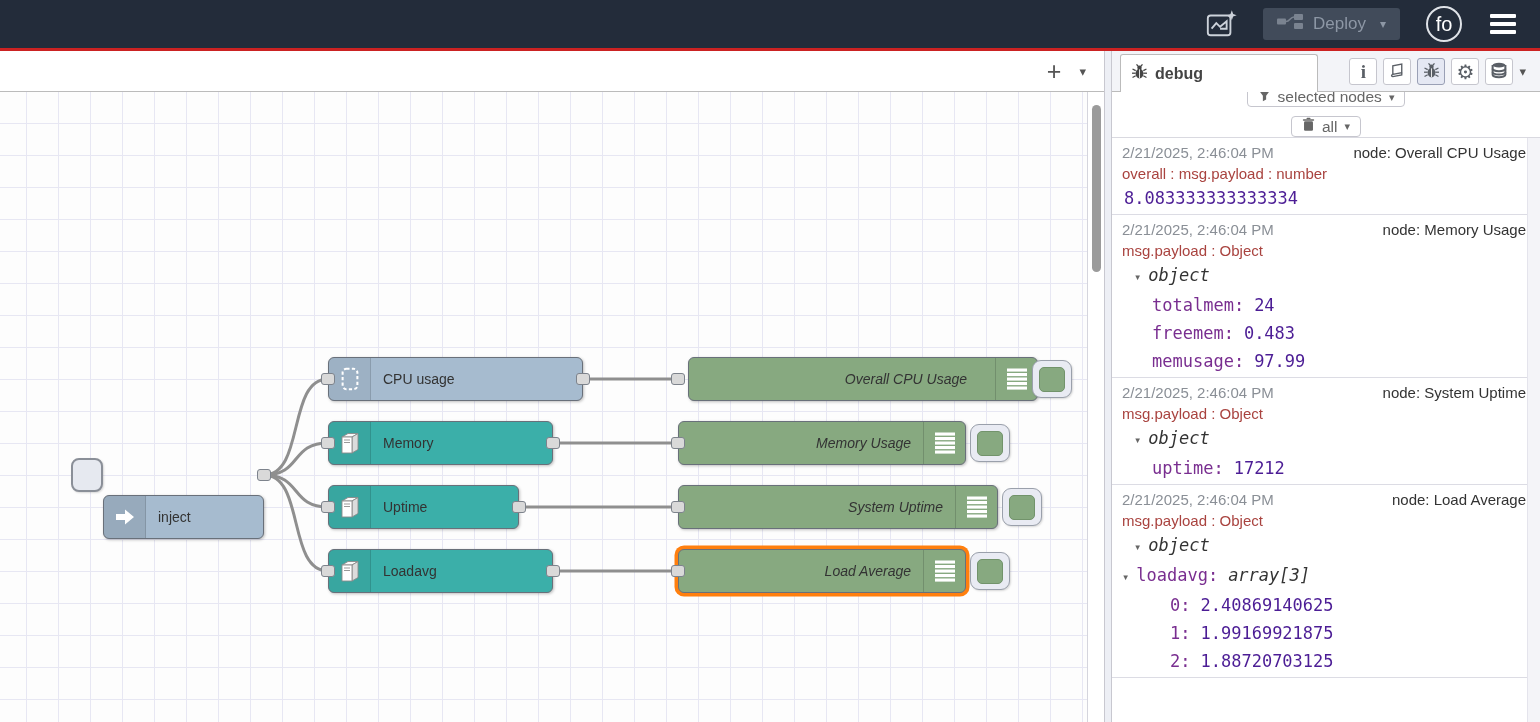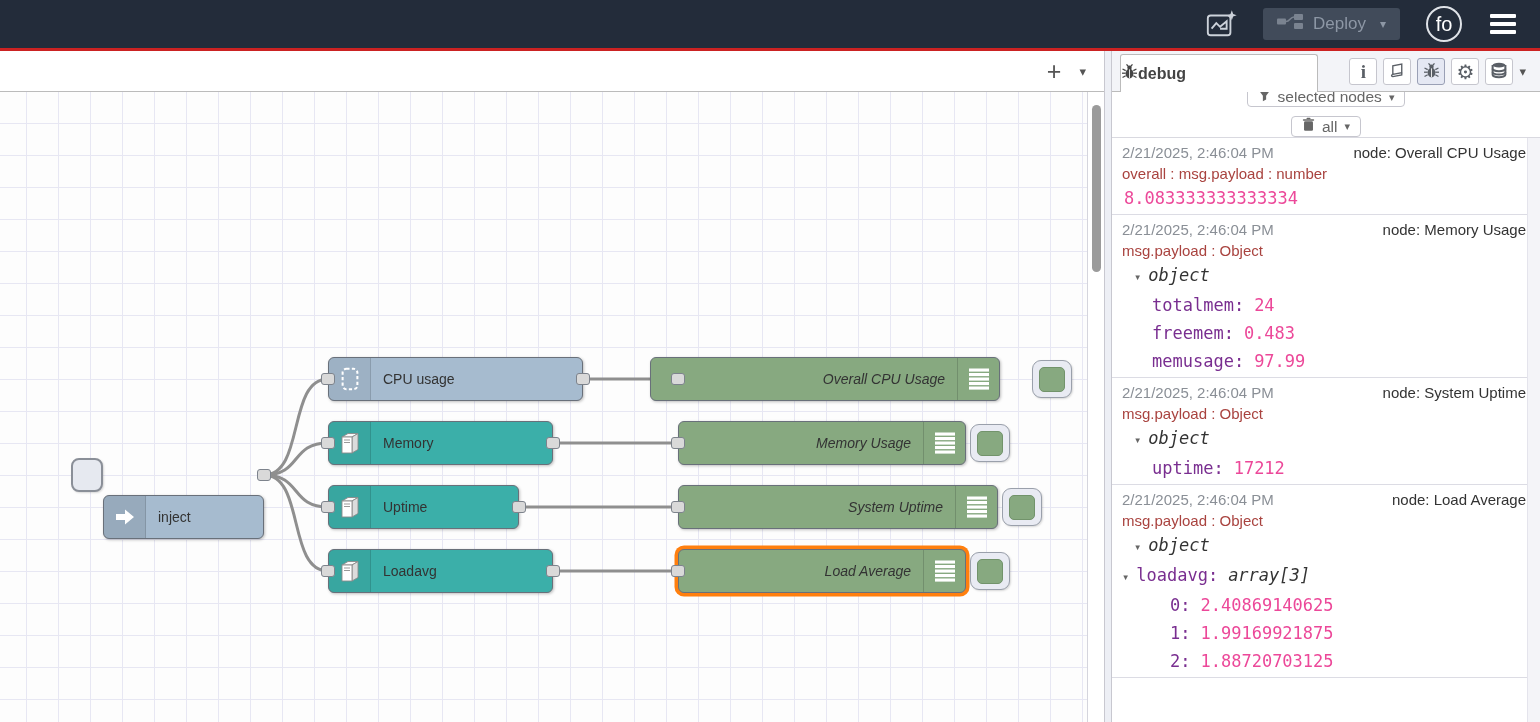--- a/index.html
+++ b/index.html
@@ -70,21 +70,21 @@
                   border:1px solid #72936b; border-radius:5px; }
 
   
   .splitter { width:8px; background:#edeff5; border-left:1px solid #c8c8d0;
               border-right:1px solid #c8c8d0; cursor:col-resize; }
   .sidebar { flex:1; display:flex; flex-direction:column; background:#fff; }
   .sidebar-tabbar { height:41px; background:#f3f4f8; border-bottom:1px solid #bbb;
                     display:flex; align-items:flex-end; padding:0 14px 0 8px; position:relative; }
   .sidebar-tab { width:198px; height:38px; background:#fff; border:1px solid #bbb;
                  border-bottom:none; border-radius:3px 3px 0 0; margin-bottom:-1px;
-                 display:flex; align-items:center; padding-left:0;
+                 display:flex; align-items:center; gap:7px; padding-left:10px;
                  font-size:16px; font-weight:bold; color:#444; cursor:pointer; }
   .sidebar-iconbtns { margin-left:auto; display:flex; align-items:center; gap:6px; padding-bottom:6px; }
   .iconbtn { width:28px; height:27px; background:#fff; border:1px solid #c6c6ce;
              border-radius:3px; display:flex; align-items:center; justify-content:center;
              color:#5a5f66; cursor:pointer; }
   .iconbtn.active { background:#e5e8f3; border-color:#9aa0b5; }
   .serif-i { font-family:"Liberation Serif", serif; font-weight:bold; font-size:19px; }
   .gear-glyph { font-size:20px; line-height:1; }
 
   .debug-toolbar { height:46px; border-bottom:1px solid #d9d9e0; display:flex;
@@ -97,21 +97,21 @@
   
   .debug-messages { flex:1; position:relative; overflow:hidden; }
   .debug-messages::after { content:""; position:absolute; right:0; top:0; bottom:0;
                            width:12px; background:#f4f4f8; border-left:1px solid #e4e4ec; }
   .msg { border-bottom:1px solid #dcdce4; padding:4px 14px 2px 10px; }
   .msg-meta { display:flex; justify-content:space-between; font-size:15px;
               line-height:21px; color:#8a8f96; white-space:nowrap; overflow:hidden; }
   .msg-src { color:#333; margin-left:8px; cursor:pointer; }
   .msg-path { font-size:15px; line-height:21px; color:#a9433f; }
   .mono { font-family:"DejaVu Sans Mono", monospace; font-size:17px; line-height:28px; color:#333; }
-  .num { color:#ec4899; }
+  .num { color:#4c1d95; }
   .okey { color:#792e90; margin-right:10px; }
   .tcaret { font-size:12px; color:#666; font-style:normal; margin-right:7px; cursor:pointer; }
   .obj-row { padding-left:12px; font-style:italic; }
   .kv { padding-left:30px; }
   .kv-arr { padding-left:48px; }
   .arr-type { font-style:italic; color:#333; }
   .val-row { padding-left:2px; }
 </style>
 </head>
 <body>
@@ -222,21 +222,21 @@
                 <polygon points="5,8 11,4.5 21,4.5 15,8" fill="#fafafa" stroke="#8a8a8a" stroke-width="0.9"></polygon>
                 <polygon points="15,8 21,4.5 21,20.5 15,24" fill="#dcdcdc" stroke="#8a8a8a" stroke-width="0.9"></polygon>
                 <rect x="5" y="8" width="10" height="16" fill="#ffffff" stroke="#8a8a8a" stroke-width="0.9"></rect>
                 <line x1="7" y1="11" x2="13" y2="11" stroke="#999" stroke-width="1"></line>
                 <line x1="7" y1="13.5" x2="13" y2="13.5" stroke="#999" stroke-width="1"></line>
               </svg>
             </span>
             <span class="nlabel">Loadavg</span>
           </div>
 
-          <div class="node nr-debug" style="left:650px;top:265px;width:350px;background:#87a980;">
+          <div class="node nr-debug" style="left:688px;top:265px;width:350px;background:#87a980;gap:16px;">
             <span class="nlabel">Overall CPU Usage</span>
             <span class="nicon-right">
               <svg width="20" height="22" viewBox="0 0 20 22">
                   <g fill="#fff">
                 <rect y="0.5" width="20" height="3.1"></rect>
                     <rect y="5" width="20" height="3.1"></rect>
                 <rect y="9.5" width="20" height="3.1"></rect>
                     <rect y="14" width="20" height="3.1"></rect>
                 <rect y="18.5" width="20" height="3.1"></rect>
                   </g>

